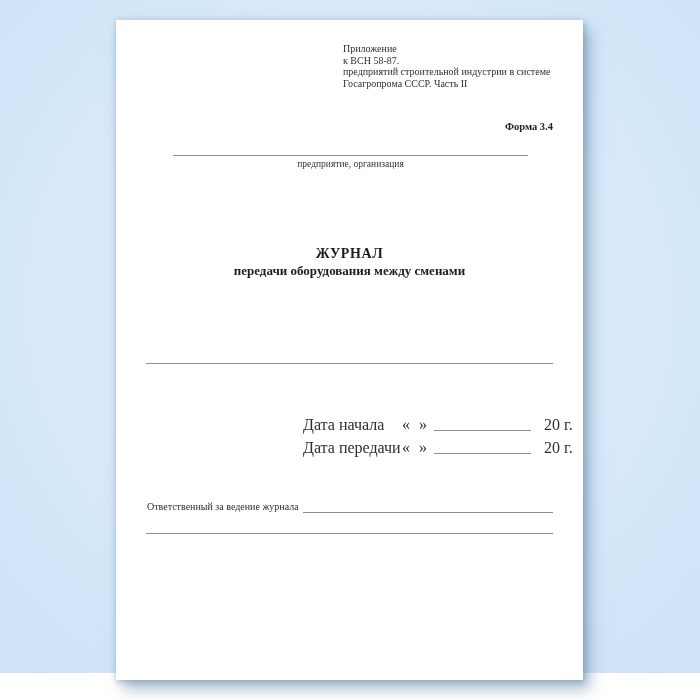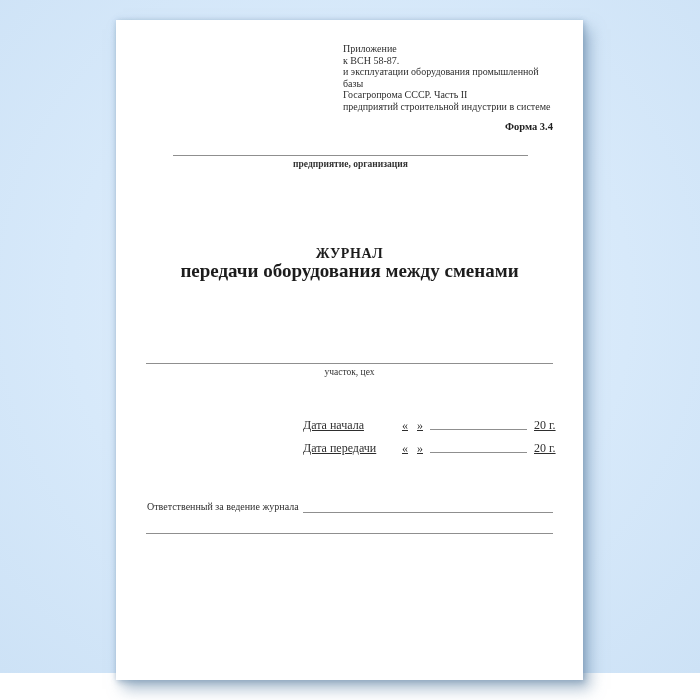--- a/index.html
+++ b/index.html
@@ -57,42 +57,41 @@
   .title-block {
     position: absolute;
     left: 0;
     top: 226px;
     width: 467px;
     text-align: center;
     font-weight: bold;
     color: #1c1c1c;
   }
   .title-line1 { font-size: 14px; letter-spacing: 0.6px; line-height: 16px; }
-  .title-line2 { font-size: 19px; line-height: 17px; }
+  .title-line2 { font-size: 13px; line-height: 17px; }
   .date-row {
     position: absolute;
     left: 187px;
     display: flex;
-    align-items: flex-start;
-    font-size: 12px;
+    align-items: center;
+    font-size: 16px;
     height: 13px;
     color: #2e2e2e;
-    text-decoration: underline;
   }
   .date-label { display: inline-block; width: 99px; }
   .q { display: inline-block; }
   .q-gap { display: inline-block; width: 9px; }
   .date-line {
     display: inline-block;
     width: 97px;
     border-bottom: 1px solid #8f8f8f;
     height: 12px;
     margin-left: 7px;
   }
-  .date-suffix { margin-left: 7px; }
+  .date-suffix { margin-left: 13px; }
   .resp-row {
     position: absolute;
     left: 31px;
     right: 30px;
     top: 479px;
     display: flex;
     align-items: center;
     font-size: 10px;
     height: 14px;
     color: #2e2e2e;
@@ -106,37 +105,35 @@
 </style>
 </head>
 <body>
 
 <div class="bg">
   <div class="paper">
 
     <div class="hdr-block">
       <div>Приложение</div>
       <div>к ВСН 58-87.</div>
-      <div>и эксплуатации оборудования промышленной базы</div>
+      <div>предприятий строительной индустрии в системе</div>
       <div>Госагропрома СССР. Часть II</div>
-      <div>предприятий строительной индустрии в системе</div>
     </div>
 
     <div class="form-no">Форма 3.4</div>
 
     <div class="rule" style="left:57px; top:135px; width:355px;"></div>
-    <div class="caption" style="left:57px; top:139px; width:355px;font-weight:bold;">предприятие, организация</div>
+    <div class="caption" style="left:57px; top:139px; width:355px;">предприятие, организация</div>
 
     <div class="title-block">
       <div class="title-line1">ЖУРНАЛ</div>
       <div class="title-line2">передачи оборудования между сменами</div>
     </div>
 
     <div class="rule" style="left:30px; top:343px; width:407px;"></div>
-    <div class="caption" style="left:30px; top:347px; width:407px;">участок, цех</div>
 
     <div class="date-row" style="top:398px;">
       <span class="date-label">Дата начала</span>
       <span class="q">«</span>
       <span class="q-gap"></span>
       <span class="q">»</span>
       <span class="date-line"></span>
       <span class="date-suffix">20 г.</span>
     </div>
     <div class="date-row" style="top:421px;">

